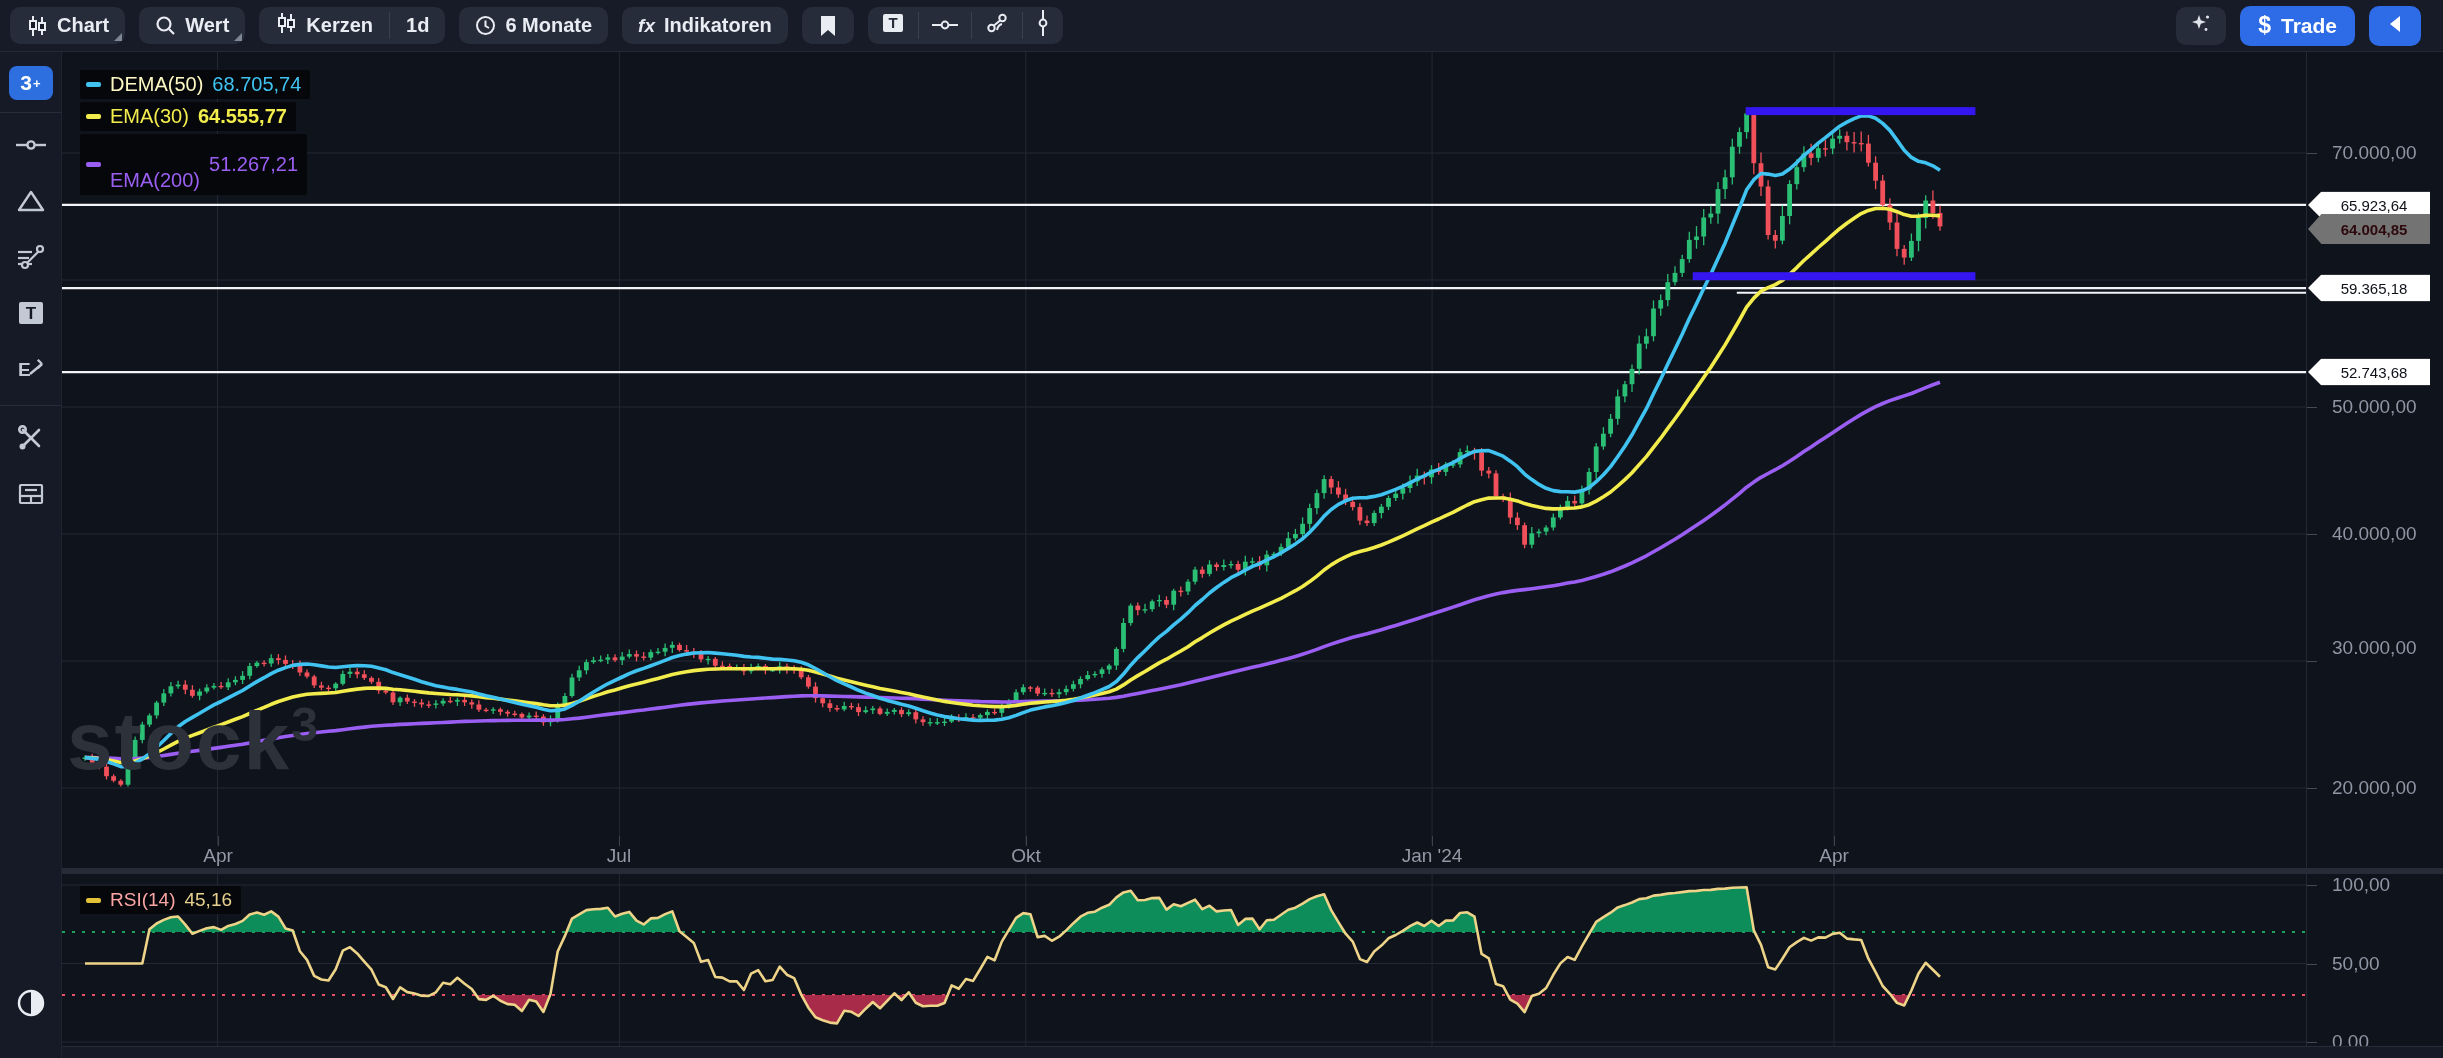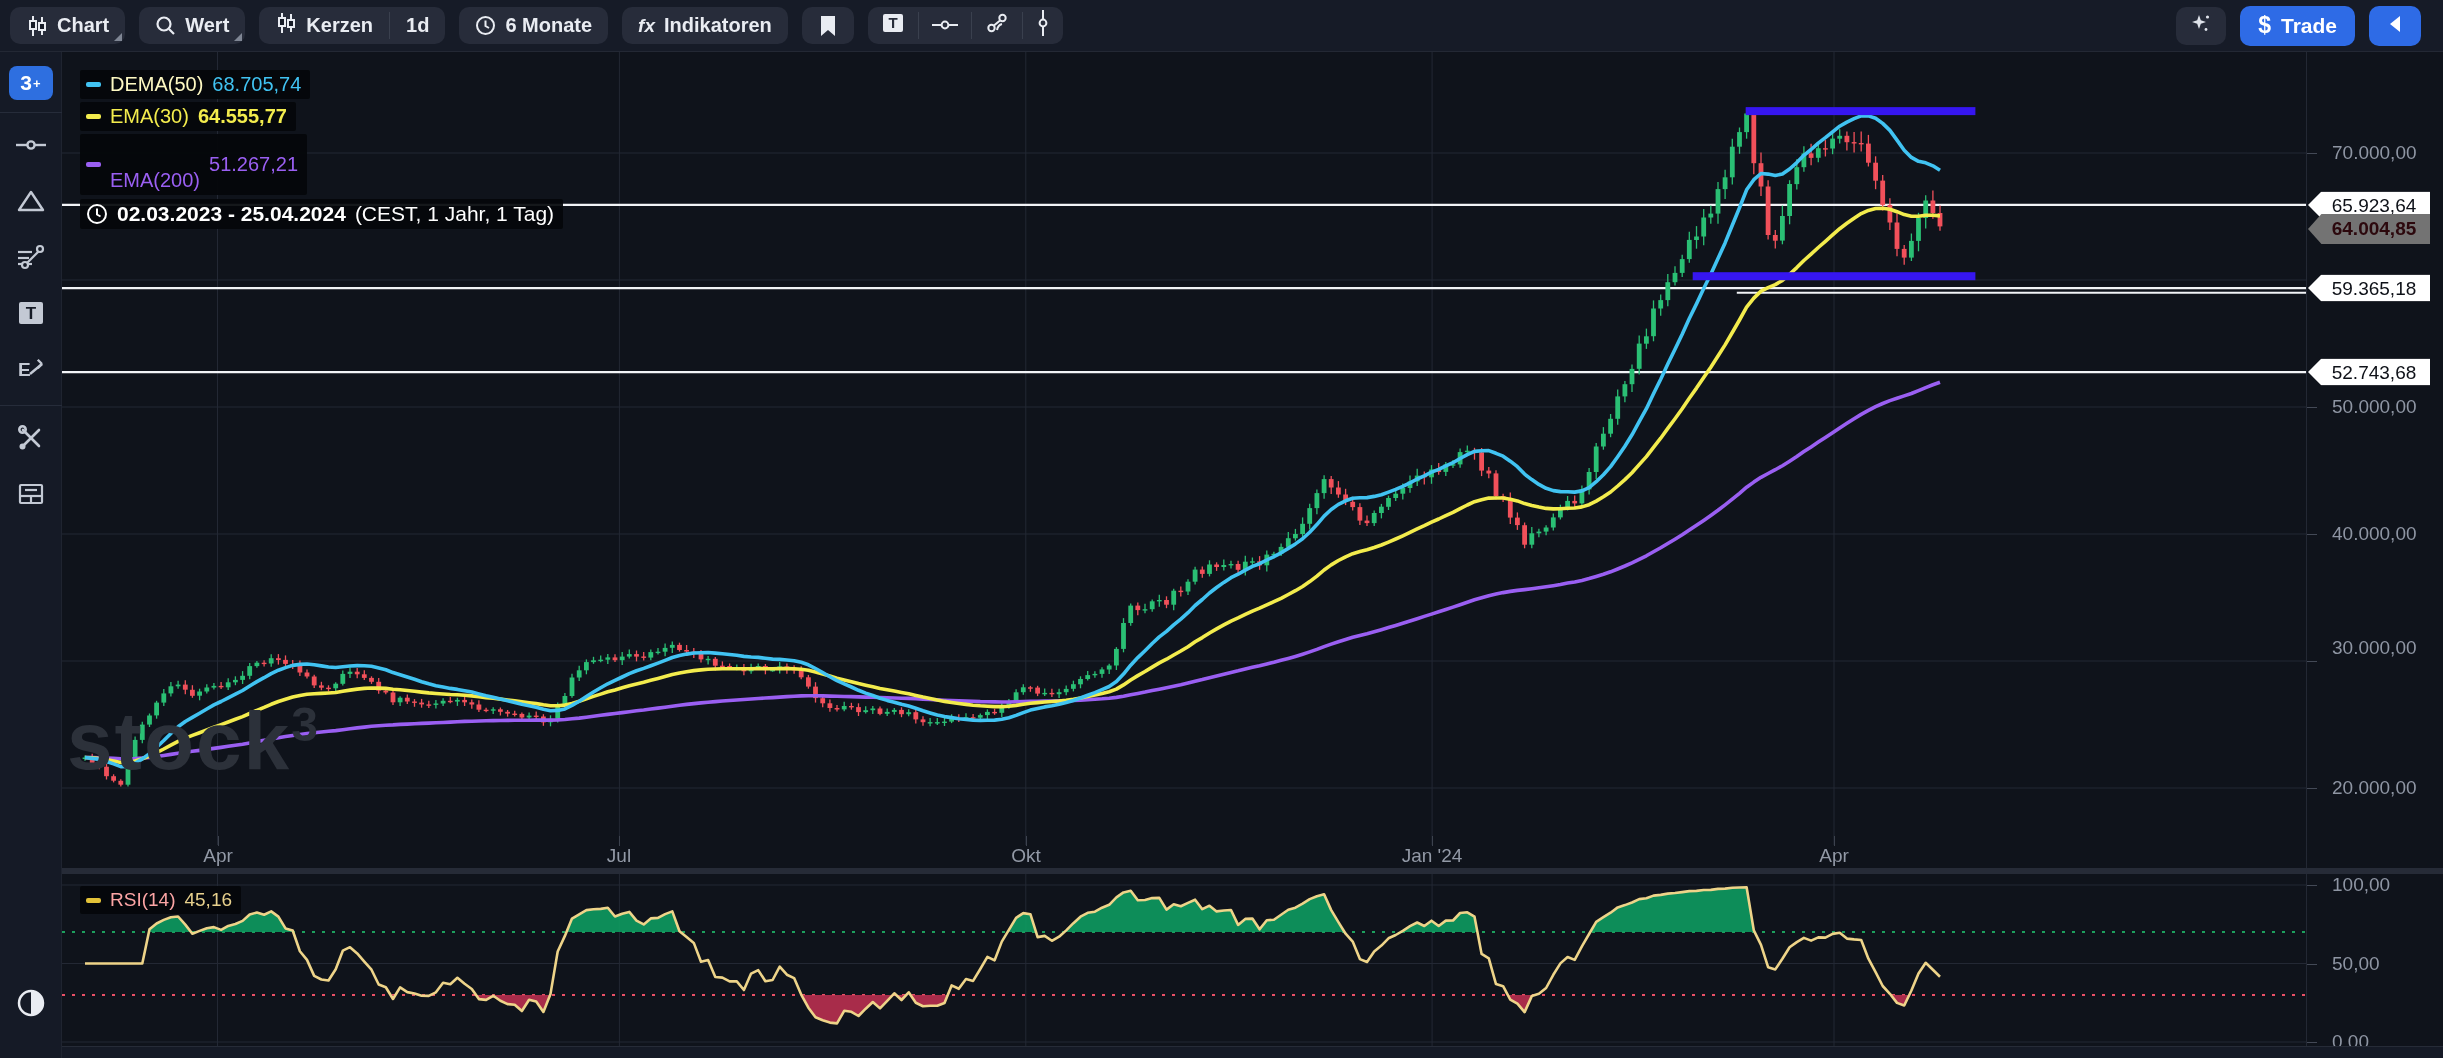--- a/index.html
+++ b/index.html
@@ -36,21 +36,21 @@
   
   #legend{position:absolute;left:80px;top:70px;z-index:20;font-size:20px;}
   .lrow{display:flex;align-items:center;gap:9px;width:fit-content;background:rgba(4,6,10,.93);padding:3px 9px 3px 6px;border-radius:2px;margin-bottom:3px;cursor:pointer;}
   .dash{width:15px;height:5px;border-radius:2px;}
   #date-row{font-size:21px;color:#fff;margin-top:4px;}
   #date-row b{font-weight:700;}
 
   
   .axis-label{position:absolute;color:#8e95a3;font-size:19px;transform:translateY(-50%);z-index:12;white-space:nowrap;}
   .axis-tick{position:absolute;width:11px;height:1px;background:#434956;z-index:12;}
-  .tag{position:absolute;left:2308px;width:122px;height:27px;transform:translateY(-50%);clip-path:polygon(11% 0,100% 0,100% 100%,11% 100%,0 50%);background:#ffffff;color:#0e1118;font-size:19px;display:flex;align-items:center;justify-content:center;padding-left:10px;z-index:14;white-space:nowrap;}
+  .tag{position:absolute;left:2308px;width:122px;height:27px;transform:translateY(-50%);clip-path:polygon(11% 0,100% 0,100% 100%,11% 100%,0 50%);background:#ffffff;color:#0e1118;font-size:15px;display:flex;align-items:center;justify-content:center;padding-left:10px;z-index:14;white-space:nowrap;}
   .tag.red{background:#f0455c;color:#2c080d;font-weight:600;height:30px;}
   .time-label{position:absolute;top:845px;transform:translateX(-50%);color:#9299a6;font-size:19px;z-index:12;}
   .time-tick{position:absolute;top:836px;width:1px;height:10px;background:#3c424e;z-index:11;}
 
   #pane-separator{position:absolute;left:62px;top:868px;width:2381px;height:6px;background:#262b37;z-index:15;cursor:row-resize;}
   #bottom-strip{position:absolute;left:62px;top:1046px;width:2381px;height:12px;background:#151a26;border-top:1px solid #262b37;z-index:15;}
   #axis-border{position:absolute;left:2306px;top:52px;width:1px;height:994px;background:#232834;z-index:13;}
 
   #rsi-legend{position:absolute;left:80px;top:886px;z-index:20;font-size:19px;}
 </style>
@@ -836,30 +836,20 @@
     <div class="lrow">
       <span class="dash" style="background:#f3ec4d"></span>
       <span style="color:#f3ec4d;">EMA(30)</span>
       <span style="color:#f3ec4d;font-weight:bold;">64.555,77</span>
     </div>
     <div class="lrow">
       <span class="dash" style="background:#9a5ff2"></span>
       <span style="color:#9a5ff2;margin-top:32px;">EMA(200)</span>
       <span style="color:#9a5ff2;">51.267,21</span>
     </div>
-    <div class="lrow" id="date-row">
-      <span style="display:flex">
-        <svg width="22" height="22" viewBox="0 0 22 22">
-            <circle cx="11" cy="11" r="9" stroke="#fff" stroke-width="2" fill="none"></circle>
-            <polyline points="11,5.5 11,11.5 14.5,13.5" stroke="#fff" stroke-width="2" fill="none"></polyline>
-          </svg>
-      </span>
-      <b>02.03.2023 - 25.04.2024</b>
-      <span>(CEST, 1 Jahr, 1 Tag)</span>
-    </div>
   </div>
 
   <div id="rsi-legend">
     <div class="lrow">
       <span class="dash" style="background:#e3c238"></span>
       <span style="color:#fca5a5;">RSI(14)</span>
       <span style="color:#e7d08d;">45,16</span>
     </div>
   </div>
 

